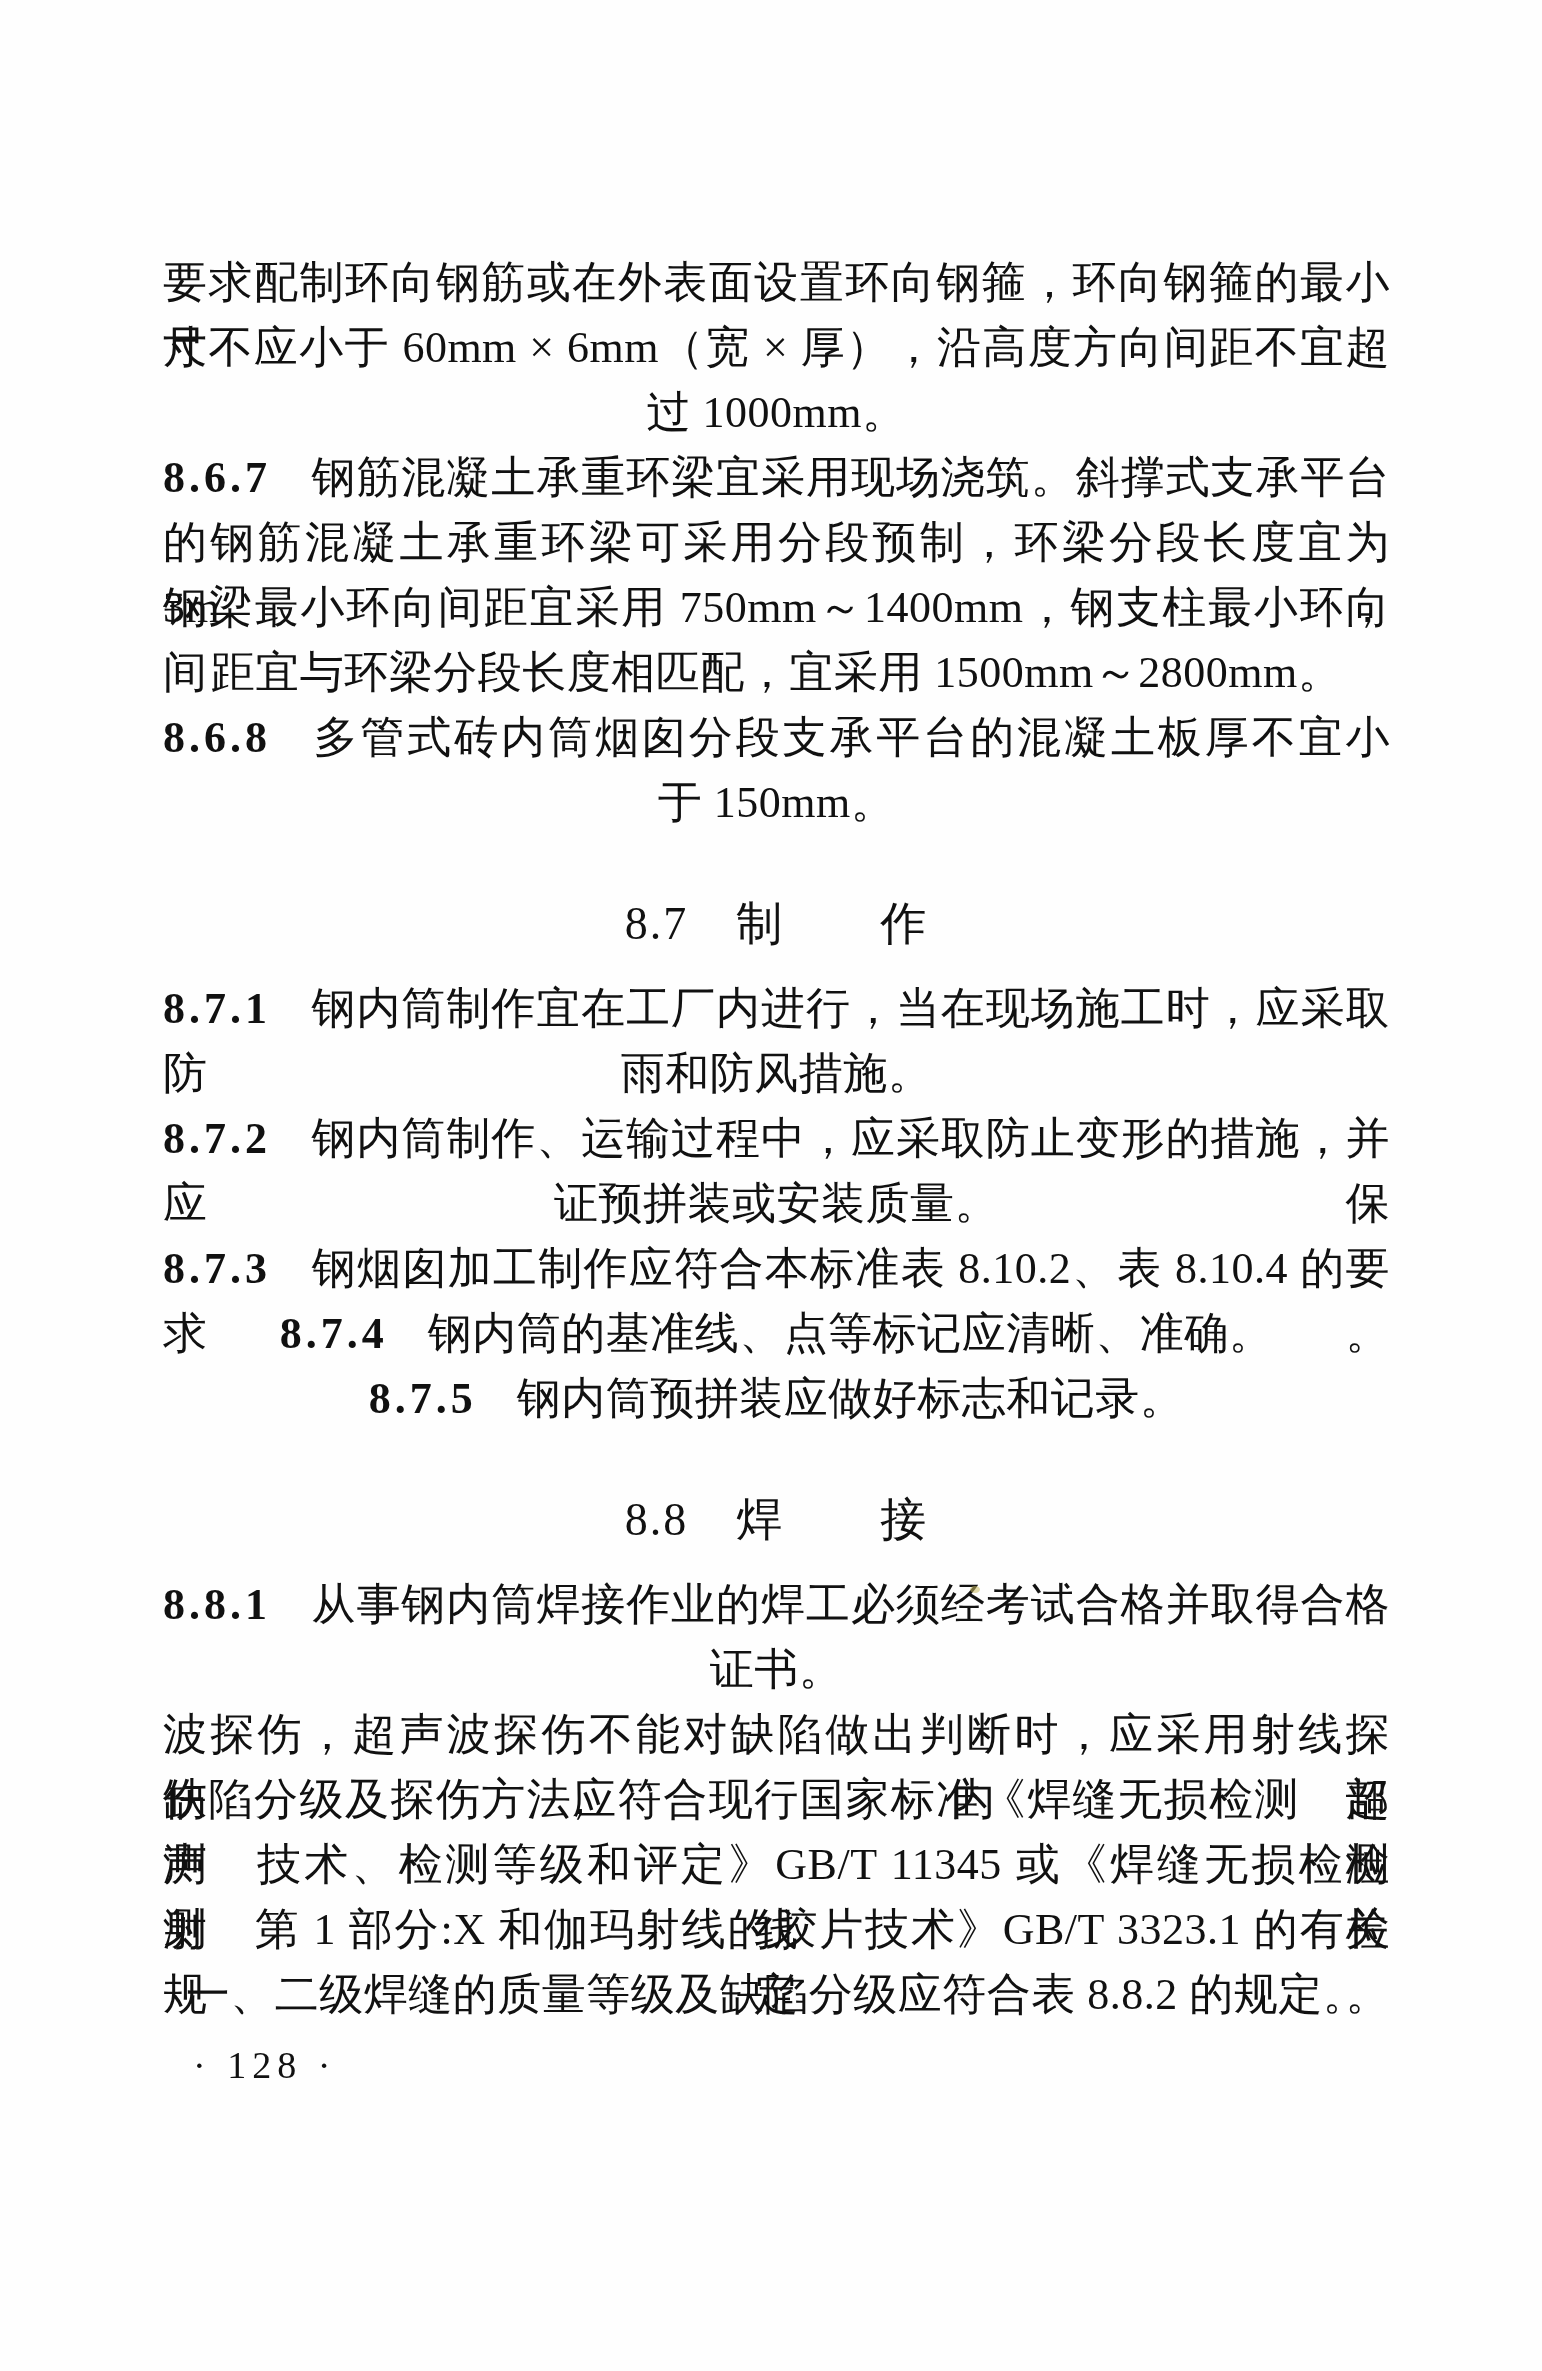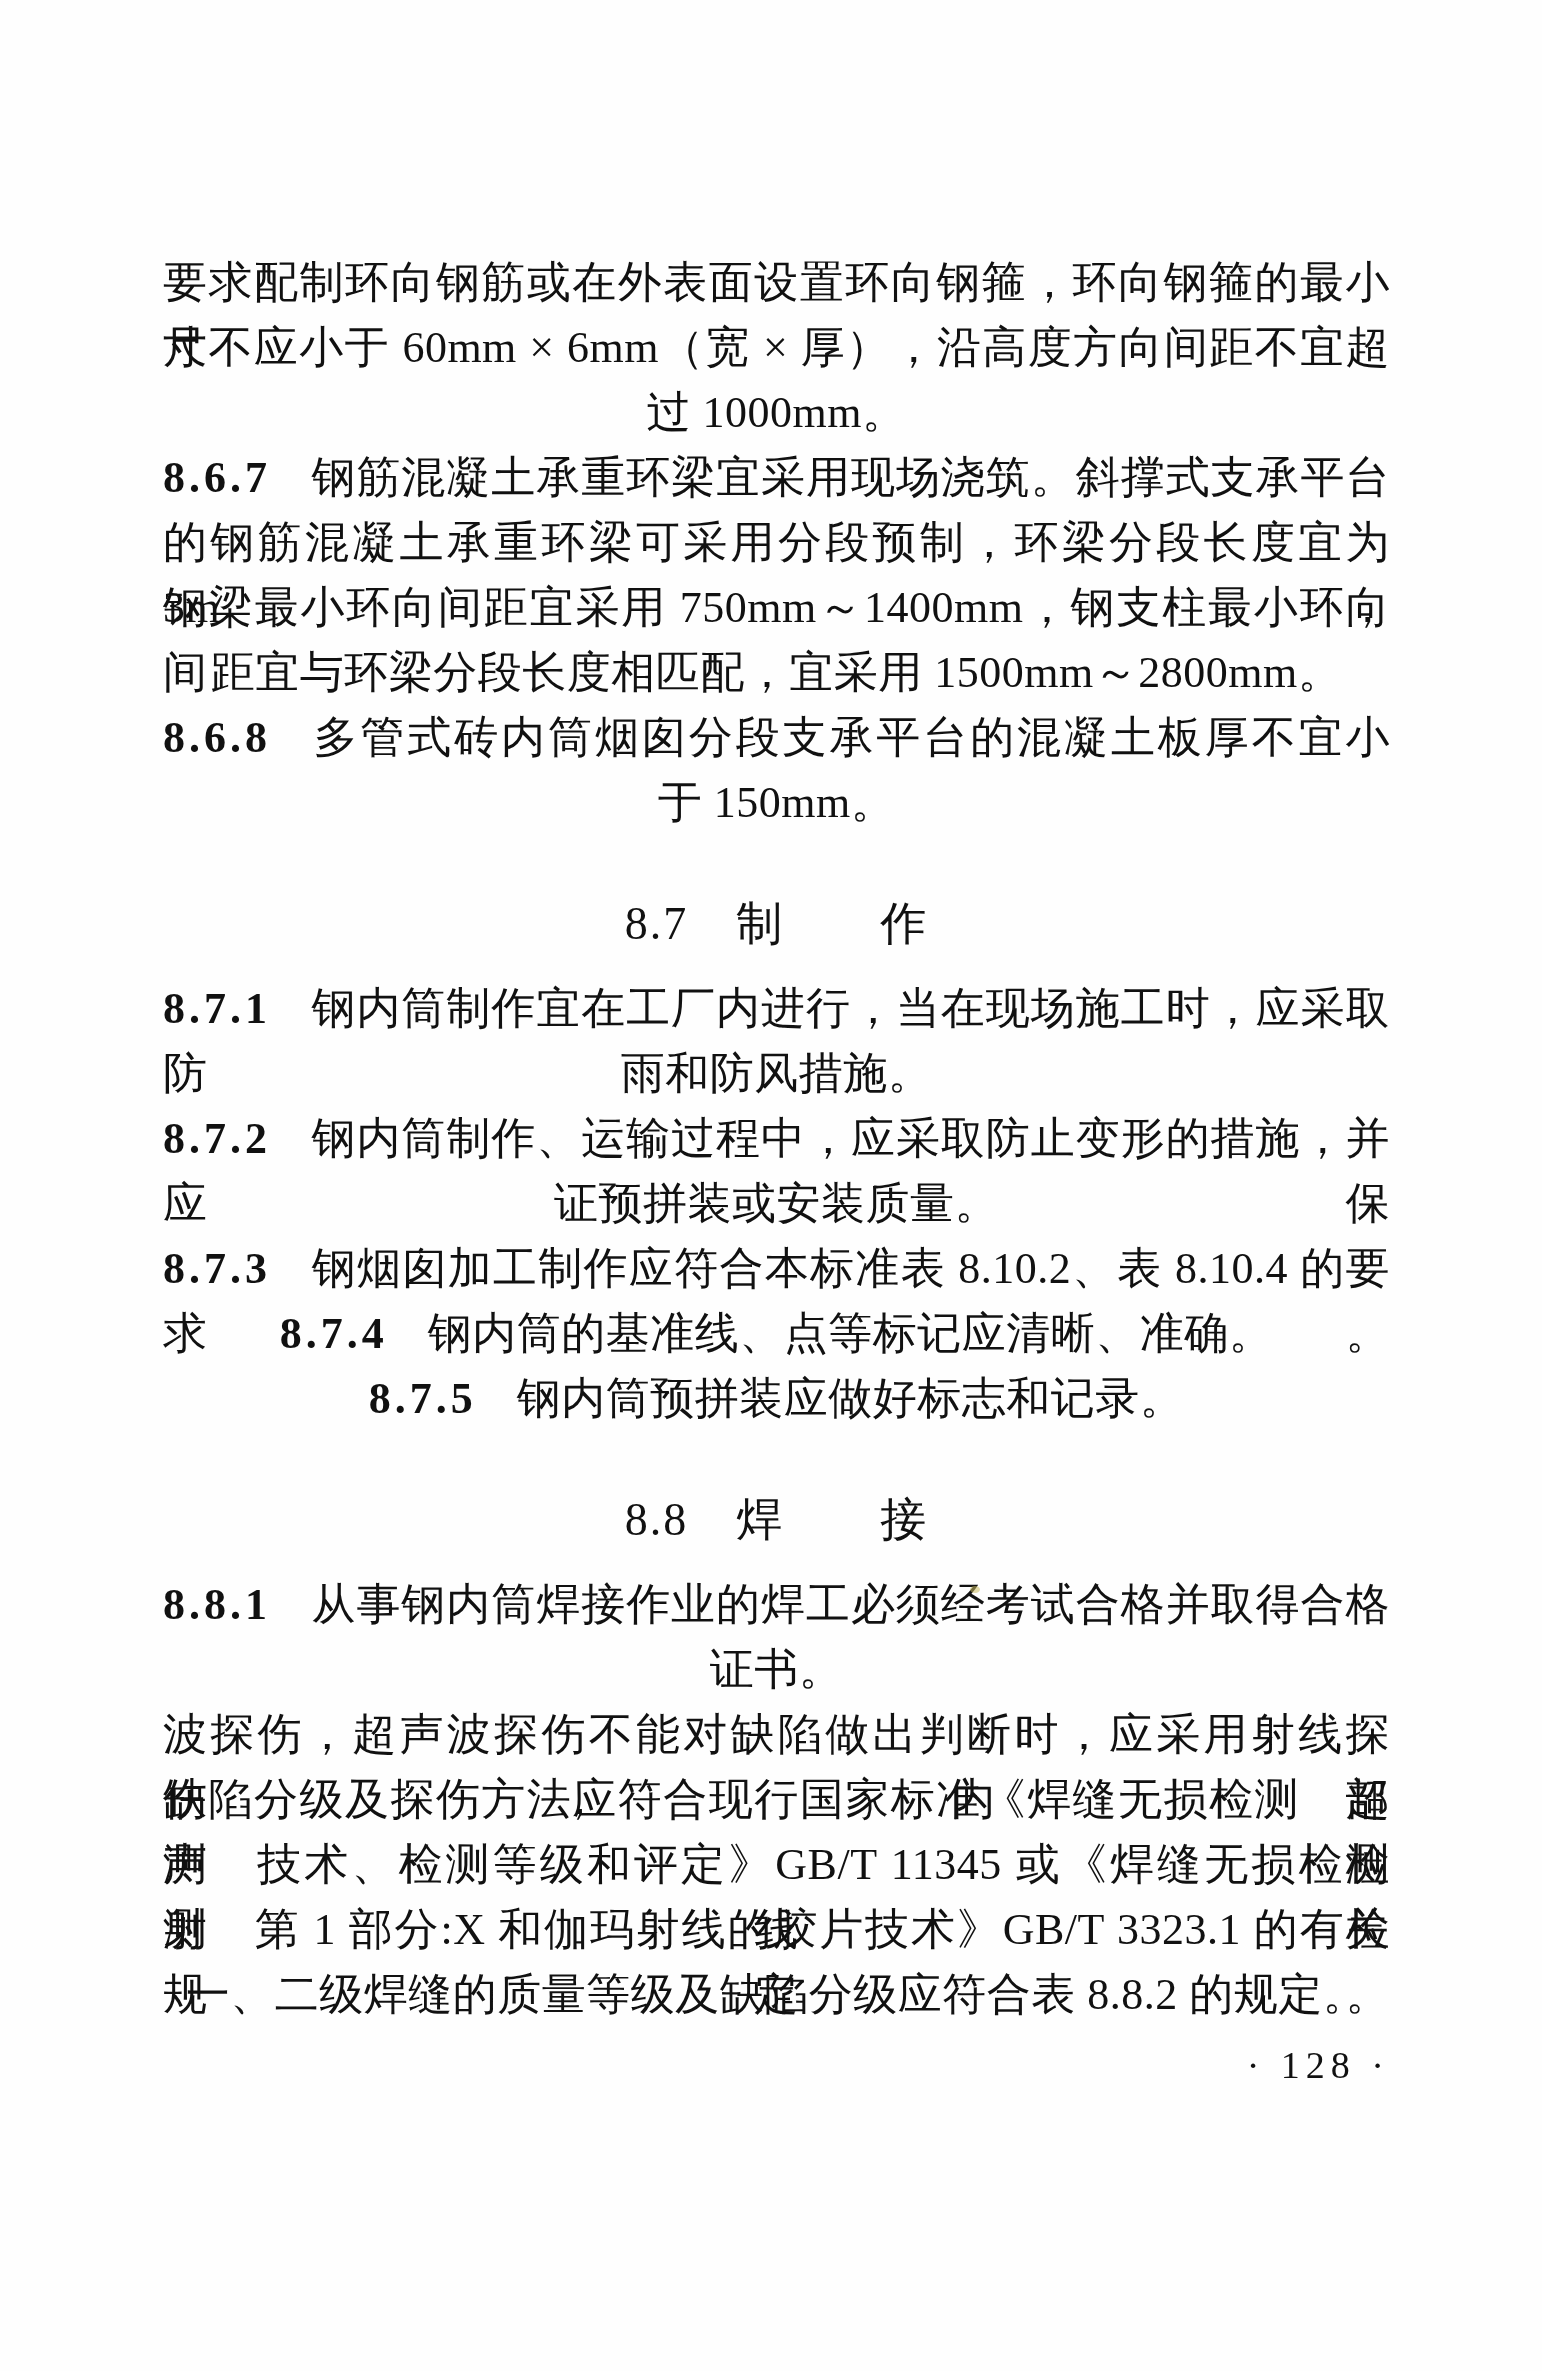--- a/index.html
+++ b/index.html
@@ -47,21 +47,21 @@
     text-align-last: center;
     margin: 56px 0 20px 0;
     letter-spacing: 2px;
   }
   .page-number {
     font-size: 38px;
     line-height: 48px;
     margin-top: 14px;
     padding-left: 30px;
     letter-spacing: 6px;
-    text-align: right;
+    text-align: left;
   }
   .scan-artifact {
     position: absolute;
     left: 970px;
     top: 1586px;
     width: 10px;
     height: 7px;
     border-radius: 50%;
     background: rgba(202, 188, 96, 0.55);
   }

